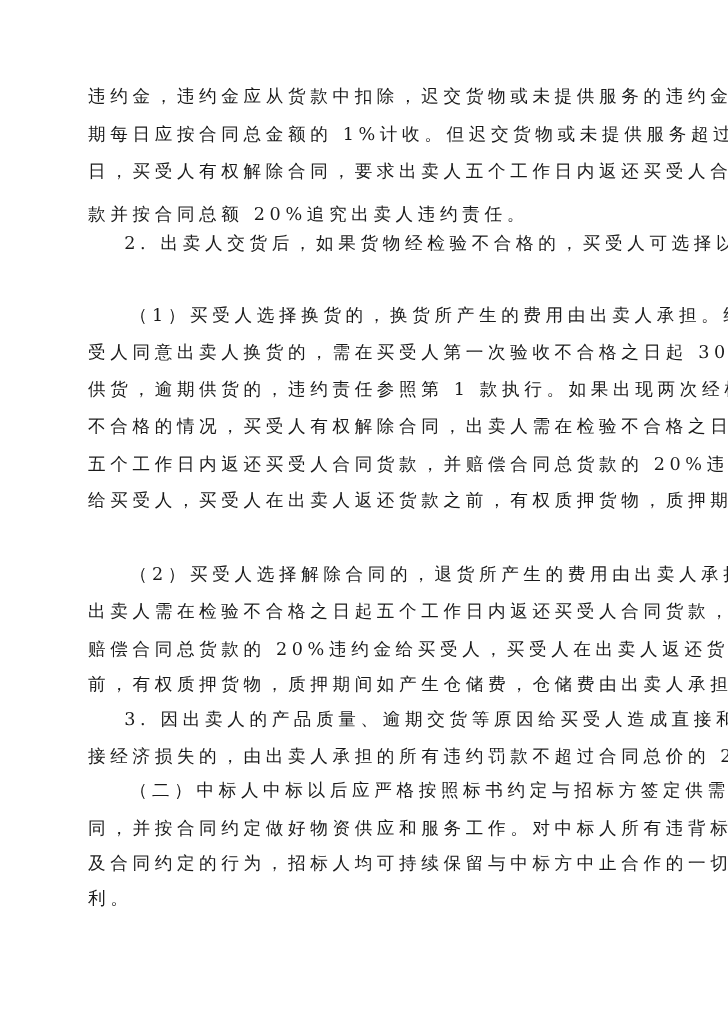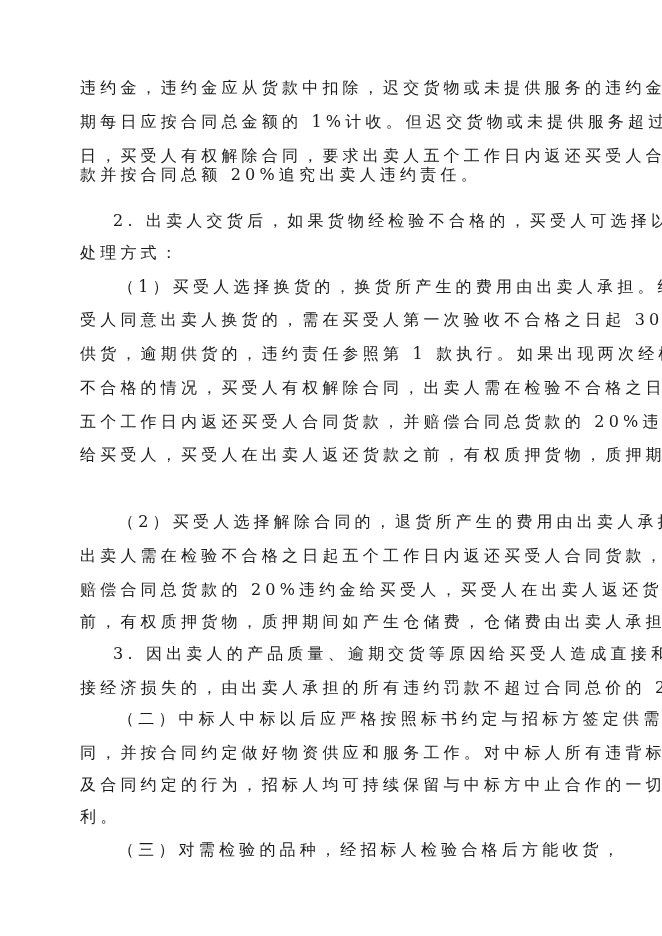--- a/index.html
+++ b/index.html
@@ -23,33 +23,31 @@
   .indent { left: 113px; }
   .indent2 { left: 118px; }
 </style>
 </head>
 <body>
 
 <div class="page">
   <div class="line" style="top:76px">违约金，违约金应从货款中扣除，迟交货物或未提供服务的违约金逾</div>
   <div class="line" style="top:110px">期每日应按合同总金额的 1%计收。但迟交货物或未提供服务超过 20</div>
   <div class="line" style="top:144px">日，买受人有权解除合同，要求出卖人五个工作日内返还买受人合同货</div>
-  <div class="line" style="top:163px">款并按合同总额 20%追究出卖人违约责任。</div>
+  <div class="line" style="top:183px">款并按合同总额 20%追究出卖人违约责任。</div>
   <div class="line indent" style="top:209px">2. 出卖人交货后，如果货物经检验不合格的，买受人可选择以下</div>
-  <div class="line" style="top:241px">处理方式：</div>
   <div class="line indent2" style="top:275px">（1）买受人选择换货的，换货所产生的费用由出卖人承担。经买</div>
   <div class="line" style="top:308px">受人同意出卖人换货的，需在买受人第一次验收不合格之日起 30 日内</div>
   <div class="line" style="top:342px">供货，逾期供货的，违约责任参照第 1 款执行。如果出现两次经检验</div>
   <div class="line" style="top:376px">不合格的情况，买受人有权解除合同，出卖人需在检验不合格之日起</div>
   <div class="line" style="top:410px">五个工作日内返还买受人合同货款，并赔偿合同总货款的 20%违约金</div>
   <div class="line" style="top:443px">给买受人，买受人在出卖人返还货款之前，有权质押货物，质押期间</div>
   <div class="line indent2" style="top:510px">（2）买受人选择解除合同的，退货所产生的费用由出卖人承担。</div>
   <div class="line" style="top:544px">出卖人需在检验不合格之日起五个工作日内返还买受人合同货款，并</div>
   <div class="line" style="top:578px">赔偿合同总货款的 20%违约金给买受人，买受人在出卖人返还货款之</div>
   <div class="line" style="top:610px">前，有权质押货物，质押期间如产生仓储费，仓储费由出卖人承担。</div>
   <div class="line indent" style="top:642px">3. 因出卖人的产品质量、逾期交货等原因给买受人造成直接和间</div>
   <div class="line" style="top:676px">接经济损失的，由出卖人承担的所有违约罚款不超过合同总价的 20%。</div>
   <div class="line indent2" style="top:707px">（二）中标人中标以后应严格按照标书约定与招标方签定供需合</div>
   <div class="line" style="top:741px">同，并按合同约定做好物资供应和服务工作。对中标人所有违背标书</div>
   <div class="line" style="top:773px">及合同约定的行为，招标人均可持续保留与中标方中止合作的一切权</div>
   <div class="line" style="top:805px">利。</div>
-  <div class="line indent2" style="top:838px">（三）对需检验的品种，经招标人检验合格后方能收货，</div>
 </div>
 
 </body></html>

